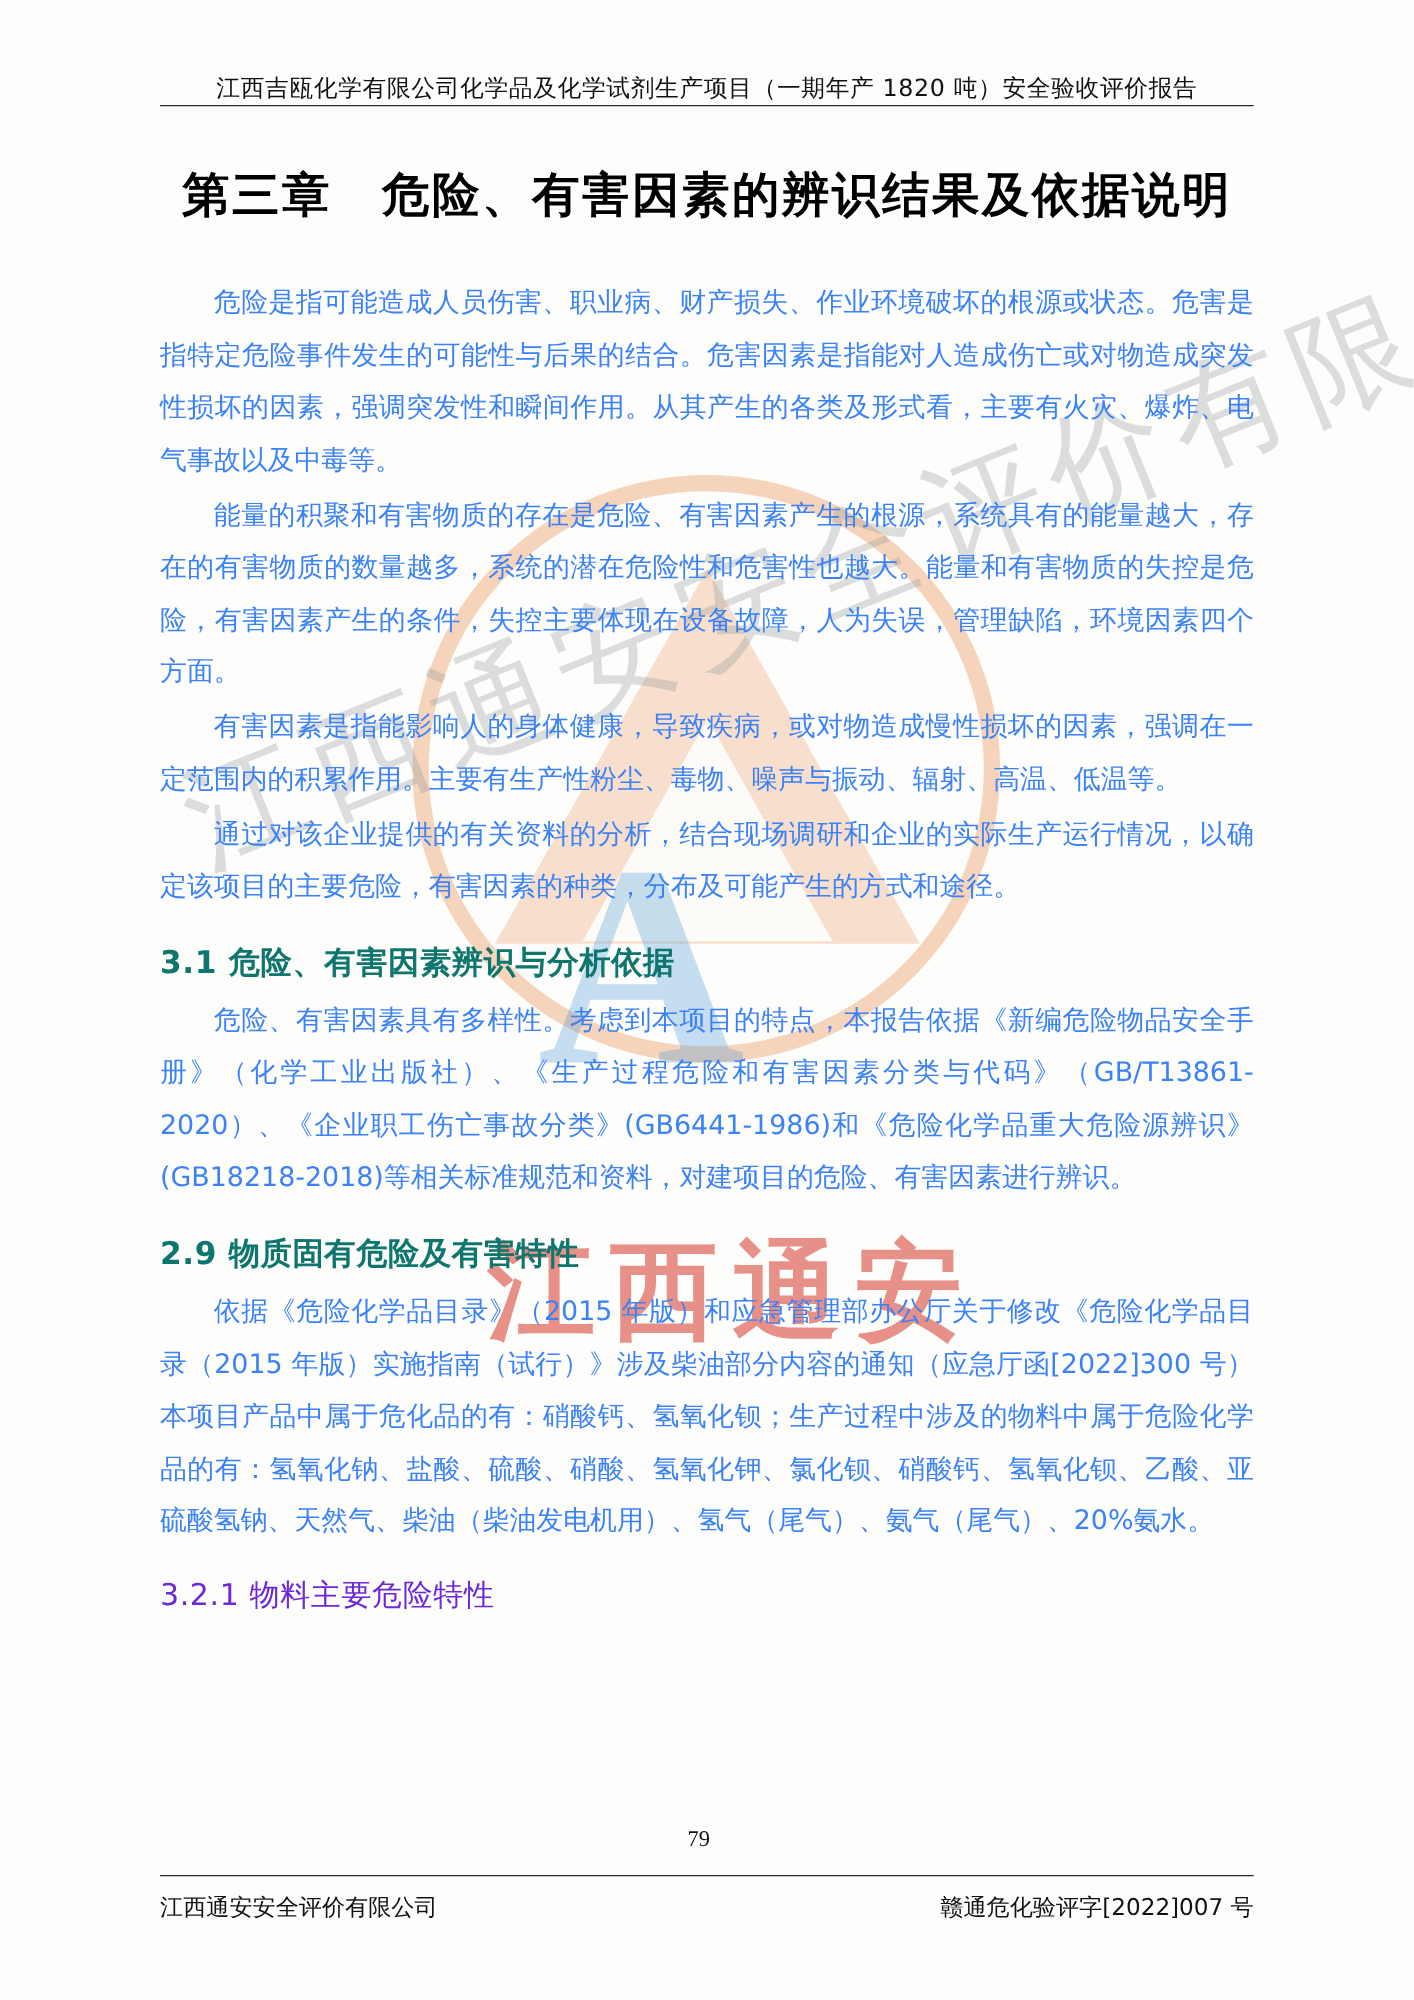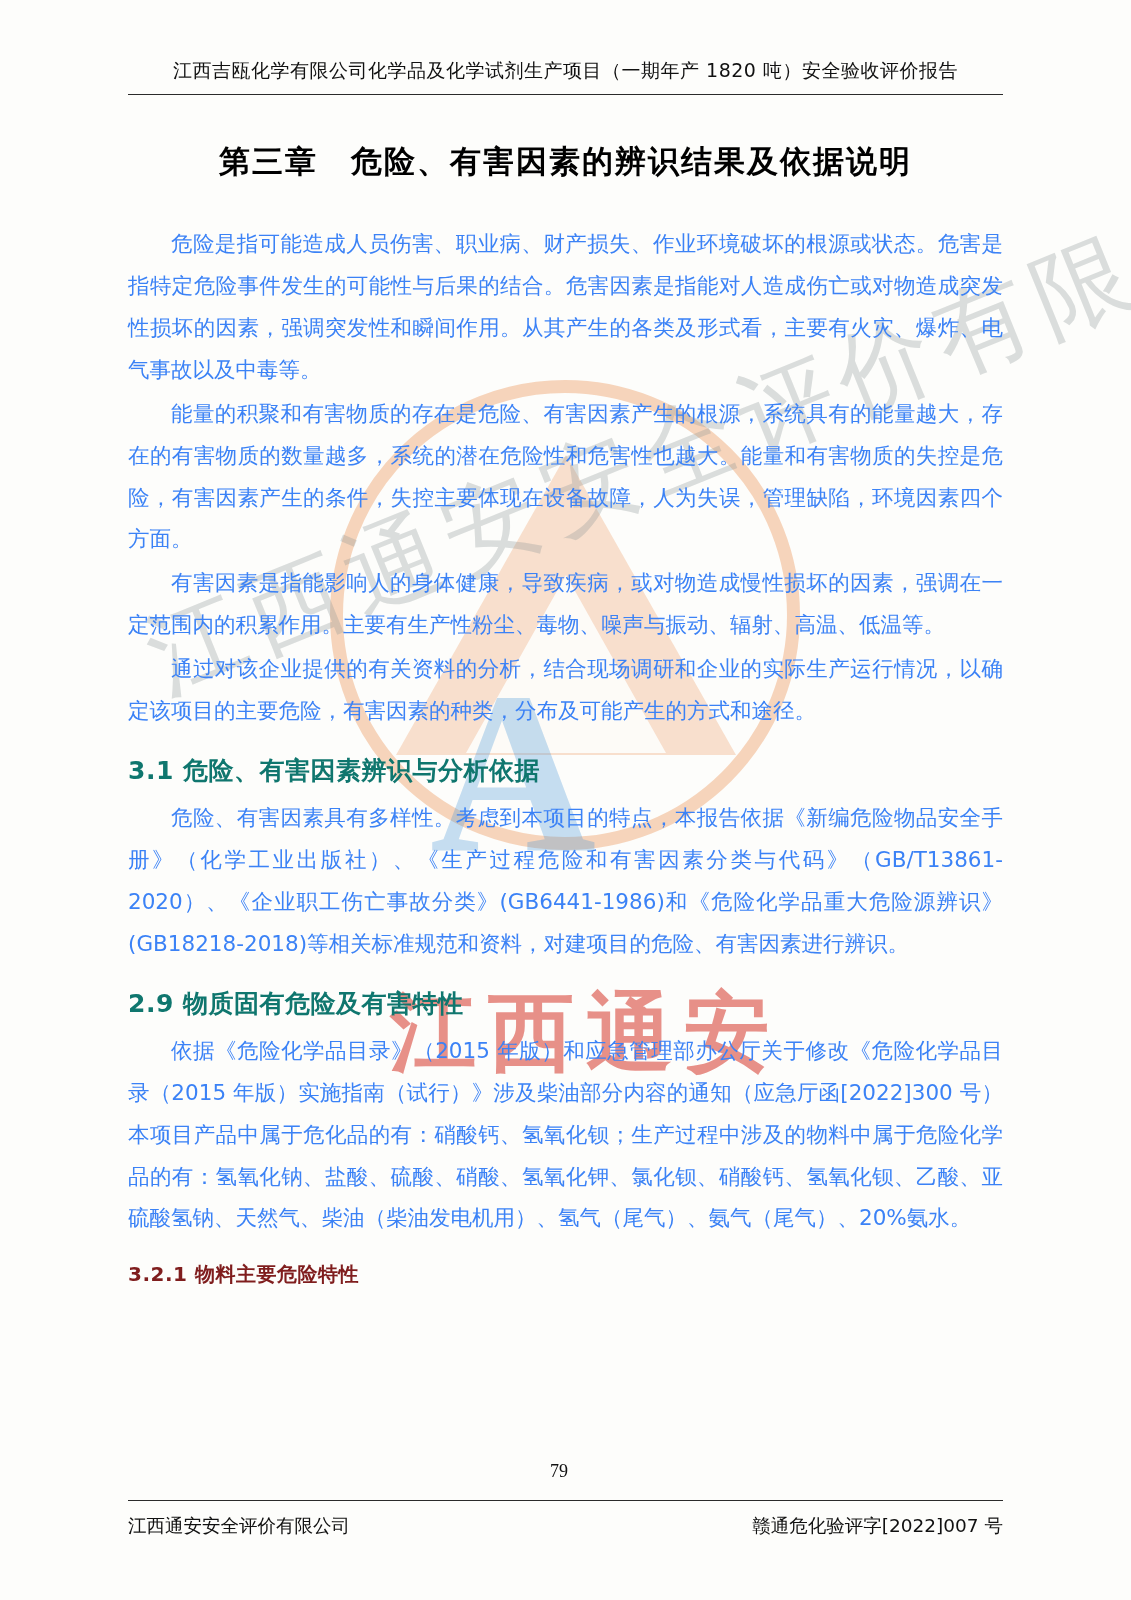--- a/index.html
+++ b/index.html
@@ -97,27 +97,26 @@
 
   .header {
     position: relative;
     z-index: 2;
     margin: 58px 128px 0 128px;
     text-align: center;
     font-size: 19px;
     color: #111;
     font-family: "DejaVu Sans", sans-serif;
     letter-spacing: 0.5px;
-    padding-bottom: 10px;
     border-bottom: 1.6px solid #2b2b2b;
   }
 
   h1.chapter-title {
     text-align: center;
-    font-size: 31px;
+    font-size: 38px;
     font-weight: bold;
     letter-spacing: 2px;
     margin: 46px 0 40px 0;
     color: #000;
     font-family: "DejaVu Sans", sans-serif;
   }
 
   p.body-text {
     font-size: 21.5px;
     line-height: 1.95;
@@ -132,24 +131,24 @@
   h2.section-title {
     font-size: 25px;
     font-weight: bold;
     margin: 22px 0 10px 0;
     color: #0f766e;
     letter-spacing: 0.5px;
     font-family: "DejaVu Sans", sans-serif;
   }
 
   h3.subsection-title {
-    font-size: 20px;
-    font-weight: bold;
+    font-size: 24px;
+    font-weight: normal;
     margin: 22px 0 8px 0;
-    color: #7f1d1d;
+    color: #6d28d9;
     letter-spacing: 0.5px;
     font-family: "DejaVu Sans", sans-serif;
   }
 
   
   .page-number {
     position: absolute;
     left: 0;
     right: 13px;
     bottom: 118px;

